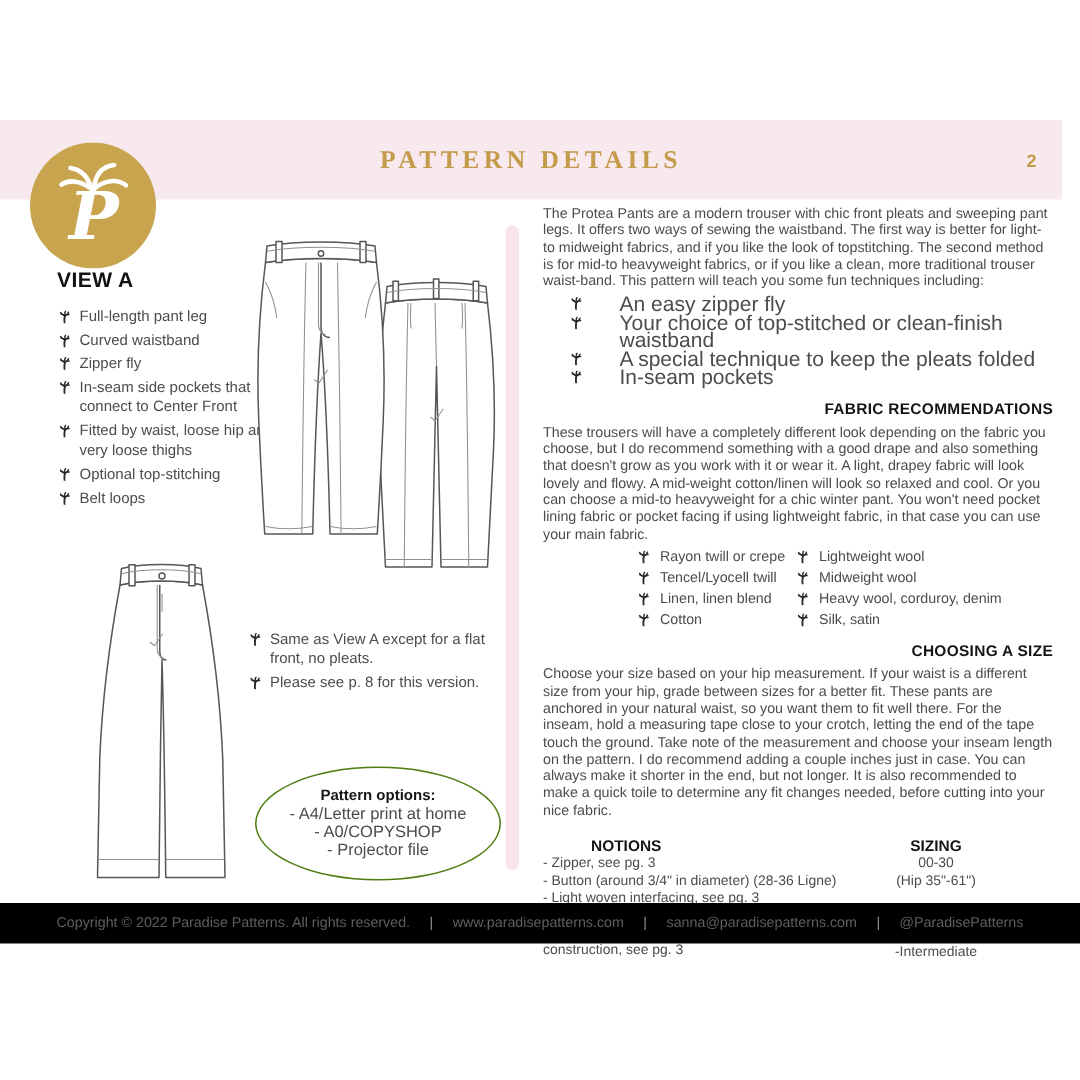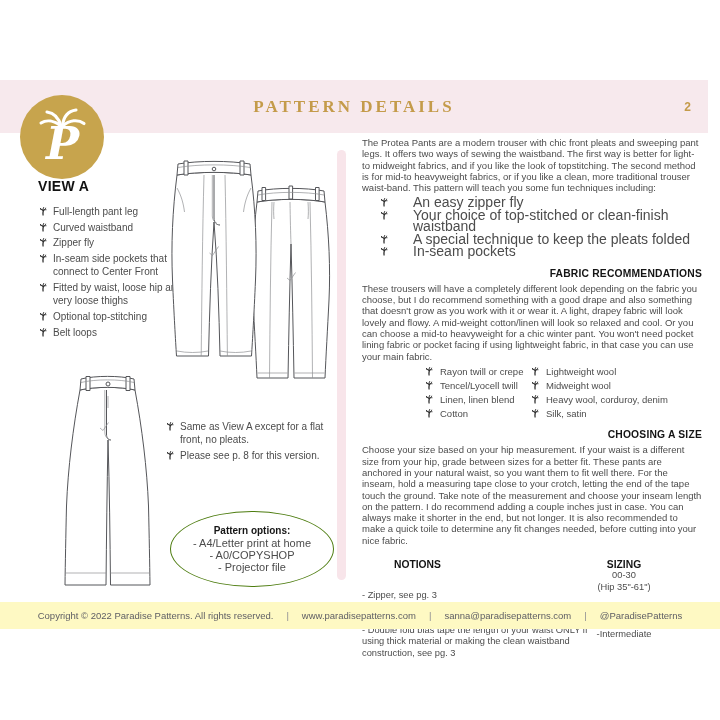--- a/index.html
+++ b/index.html
@@ -53,30 +53,30 @@
   .rc-bullets .pitem { font-size:14px; line-height:11.4px; gap:25px; }
   .rc-bullets .pitem .icon, .fabric-col .pitem .icon { margin-top:1px; }
   .section-heading { font-size:10.3px; font-weight:700; color:#141414; margin:10px 0 4px; letter-spacing:.2px;text-align:right; }
   .fabric-cols { display:flex; margin:4px 0 0 62px; }
   .fabric-col { display:flex; flex-direction:column; gap:2.5px; }
   .fabric-col.c1 { width:106px; }
   .fabric-col .pitem { font-size:9.5px; line-height:11.4px; gap:7px; }
 
   .notions-row { position:relative; margin-top:13px; }
   #notions { width:234px; }
-  #notions .sub-heading { font-size:10.3px; font-weight:700; color:#141414; margin-bottom:20px;padding-left:32px; }
+  #notions .sub-heading { font-size:10.3px; font-weight:700; color:#141414; margin-bottom:0;padding-left:32px; }
   #notions .n-item { font-size:9.3px; line-height:11.5px; }
   #sizing-block { position:absolute; left:212px; top:0; width:100px; text-align:center; }
   #sizing-block .sub-heading { font-size:10.3px; font-weight:700; color:#141414; }
   #sizing-block .s-line { font-size:9.3px; line-height:11.5px; }
   #level-heading { margin-top:24px; }
 
   
   #footer-bar {
-    position:absolute; left:0; top:602px; width:720px; height:27px; background:#fef9c3;
+    position:absolute; left:0; top:602px; width:720px; height:27px; background:#000000;
     display:flex; align-items:center; justify-content:center; gap:13px;
     font-size:9.5px; color:#5e5e64;
   }
   .sep { color:#8d8d92; }
 
   svg.lineart { display:block; }
 </style>
 </head>
 <body>
 

